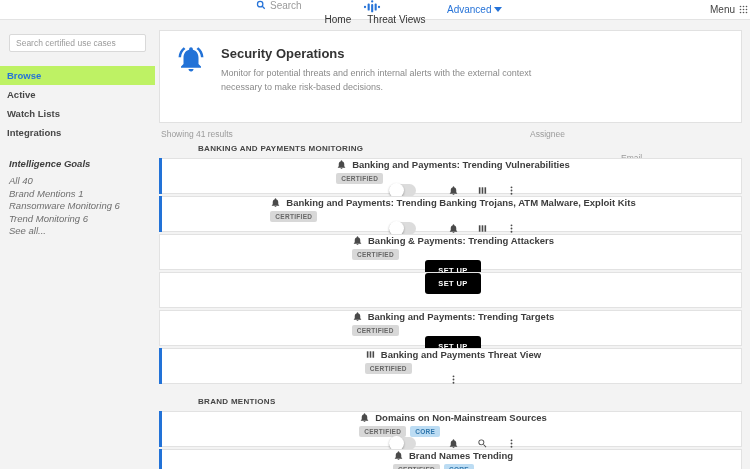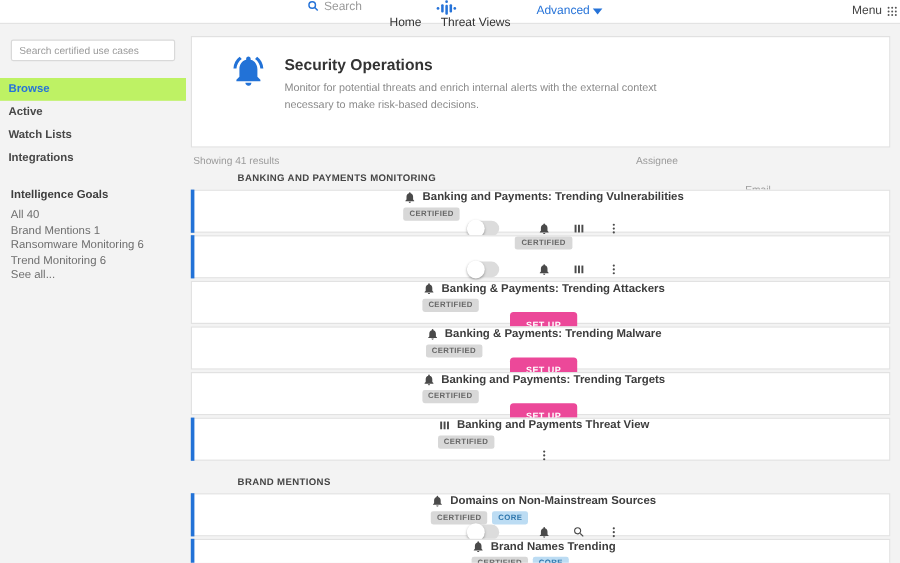--- a/index.html
+++ b/index.html
@@ -25,26 +25,26 @@
   .sidebar { width:155px; flex-shrink:0; padding:12px 9px 4px 9px; }
   .main { flex:1; padding:10px 8px 0 4px; }
 
   
   .sb-search input { width:100%; height:18px; border:1px solid #d9d9d9; border-radius:2px; background:#fff;
                      font-size:8.5px; padding:0 6px; color:#555; outline:none; font-family:inherit; }
   .sb-search input::placeholder { color:#9a9a9a; }
   .nav { margin-top:14px; }
   .nav-item { font-size:9.5px; font-weight:700; color:#474747; padding:4px 7px; margin:0 -9px; cursor:pointer; line-height:11px; }
   .nav-item.active { color:#2673d8; background:#bef264; }
-  .goals { margin-top:16px; }
+  .goals { margin-top:16px;font-style:italic; }
   .goals-header { font-size:9.5px; font-weight:700; color:#3d3d3d; margin-bottom:6px; }
   .goal-item { font-size:9.5px; color:#6e6e6e; line-height:12.5px; cursor:pointer; }
 
   
-  .header-card { background:#fff; border:1px solid #e1e1e1; height:93px; display:flex; padding:13px 32px; gap:15px; }
+  .header-card { background:#fff; border:1px solid #e1e1e1; height:93px; display:flex; padding:13px 16px; gap:15px; }
   .header-icon svg { width:30px; height:30px; fill:#2272d7; }
   .hc-title { font-size:13px; font-weight:700; color:#333; margin:2px 0 6px 0; }
   .hc-desc { font-size:9px; color:#8a8a8a; line-height:1.55; max-width:348px; }
 
   
   .results-head { position:relative; height:19px; font-size:8.5px; color:#9b9b9b; padding:6px 0 0 2px; }
   .col-assignee { position:absolute; left:371px; top:6px; }
   .col-email { position:absolute; left:462px; top:6px;margin-top:24px; }
 
   
@@ -60,21 +60,21 @@
   .badges { display:flex; gap:4px; }
   .badge { font-size:6.5px; font-weight:700; padding:2px 5px; border-radius:2px; letter-spacing:.3px; }
   .badge.certified { background:#d8d8d8; color:#676767; }
   .badge.core { background:#bcdcf3; color:#2f77ad; }
   .row-right { display:flex; align-items:center; gap:18px; }
   .ctl-icon { cursor:pointer; display:flex; }
   .ctl-icon svg { width:11px; height:11px; fill:#4a4a4a; }
   .toggle { width:27px; height:13px; background:#dcdcdc; border-radius:7px; position:relative; margin-right:14px; cursor:pointer; }
   .toggle .knob { position:absolute; left:0; top:-1px; width:15px; height:15px; background:#fff; border-radius:50%;
                   box-shadow:0 1px 2px rgba(0,0,0,.35); }
-  .setup-btn { background:#ec4899; color:#fff; font-size:7.5px; font-weight:700; letter-spacing:.4px;
+  .setup-btn { background:#000000; color:#fff; font-size:7.5px; font-weight:700; letter-spacing:.4px;
                padding:6px 13px; border:none; border-radius:3px; cursor:pointer; font-family:inherit; }
 </style>
 </head>
 <body>
 
 <div class="topbar">
   <span class="logo">
     <svg width="18" height="14" viewBox="0 0 20 16">
       <g fill="#2673d8">
         <circle cx="2" cy="8" r="1.3"></circle>
@@ -201,20 +201,28 @@
                 <svg viewBox="0 0 24 24">
                   <circle cx="12" cy="5" r="2"></circle>
                   <circle cx="12" cy="12" r="2"></circle>
                   <circle cx="12" cy="19" r="2"></circle>
                 </svg>
               </span>
             </div>
           </div>
           <div class="row accent">
             <div class="row-main">
+              <div class="title-line">
+                <span class="ctl-icon">
+                  <svg viewBox="0 0 24 24">
+                    <path d="M12 22c1.1 0 2-.9 2-2h-4c0 1.1.9 2 2 2zm6-6v-5c0-3.07-1.63-5.64-4.5-6.32V4c0-.83-.67-1.5-1.5-1.5s-1.5.67-1.5 1.5v.68C7.64 5.36 6 7.92 6 11v5l-2 2v1h16v-1l-2-2z"></path>
+                  </svg>
+                </span>
+                <span>Banking and Payments: Trending Banking Trojans, ATM Malware, Exploit Kits</span>
+              </div>
               <div class="badges">
                 <span class="badge certified">CERTIFIED</span>
               </div>
             </div>
             <div class="row-right">
               <div class="toggle">
                 <div class="knob"></div>
               </div>
               <span class="ctl-icon">
                 <svg viewBox="0 0 24 24">
@@ -249,33 +257,20 @@
               </div>
               <div class="badges">
                 <span class="badge certified">CERTIFIED</span>
               </div>
             </div>
             <div class="row-right">
               <button class="setup-btn">SET UP</button>
             </div>
           </div>
           <div class="row">
-            <div class="row-main">
-              <div class="title-line">
-                <span class="ctl-icon">
-                  <svg viewBox="0 0 24 24">
-                    <path d="M12 22c1.1 0 2-.9 2-2h-4c0 1.1.9 2 2 2zm6-6v-5c0-3.07-1.63-5.64-4.5-6.32V4c0-.83-.67-1.5-1.5-1.5s-1.5.67-1.5 1.5v.68C7.64 5.36 6 7.92 6 11v5l-2 2v1h16v-1l-2-2z"></path>
-                  </svg>
-                </span>
-                <span>Banking &amp; Payments: Trending Malware</span>
-              </div>
-              <div class="badges">
-                <span class="badge certified">CERTIFIED</span>
-              </div>
-            </div>
             <div class="row-right">
               <button class="setup-btn">SET UP</button>
             </div>
           </div>
           <div class="row">
             <div class="row-main">
               <div class="title-line">
                 <span class="ctl-icon">
                   <svg viewBox="0 0 24 24">
                     <path d="M12 22c1.1 0 2-.9 2-2h-4c0 1.1.9 2 2 2zm6-6v-5c0-3.07-1.63-5.64-4.5-6.32V4c0-.83-.67-1.5-1.5-1.5s-1.5.67-1.5 1.5v.68C7.64 5.36 6 7.92 6 11v5l-2 2v1h16v-1l-2-2z"></path>

